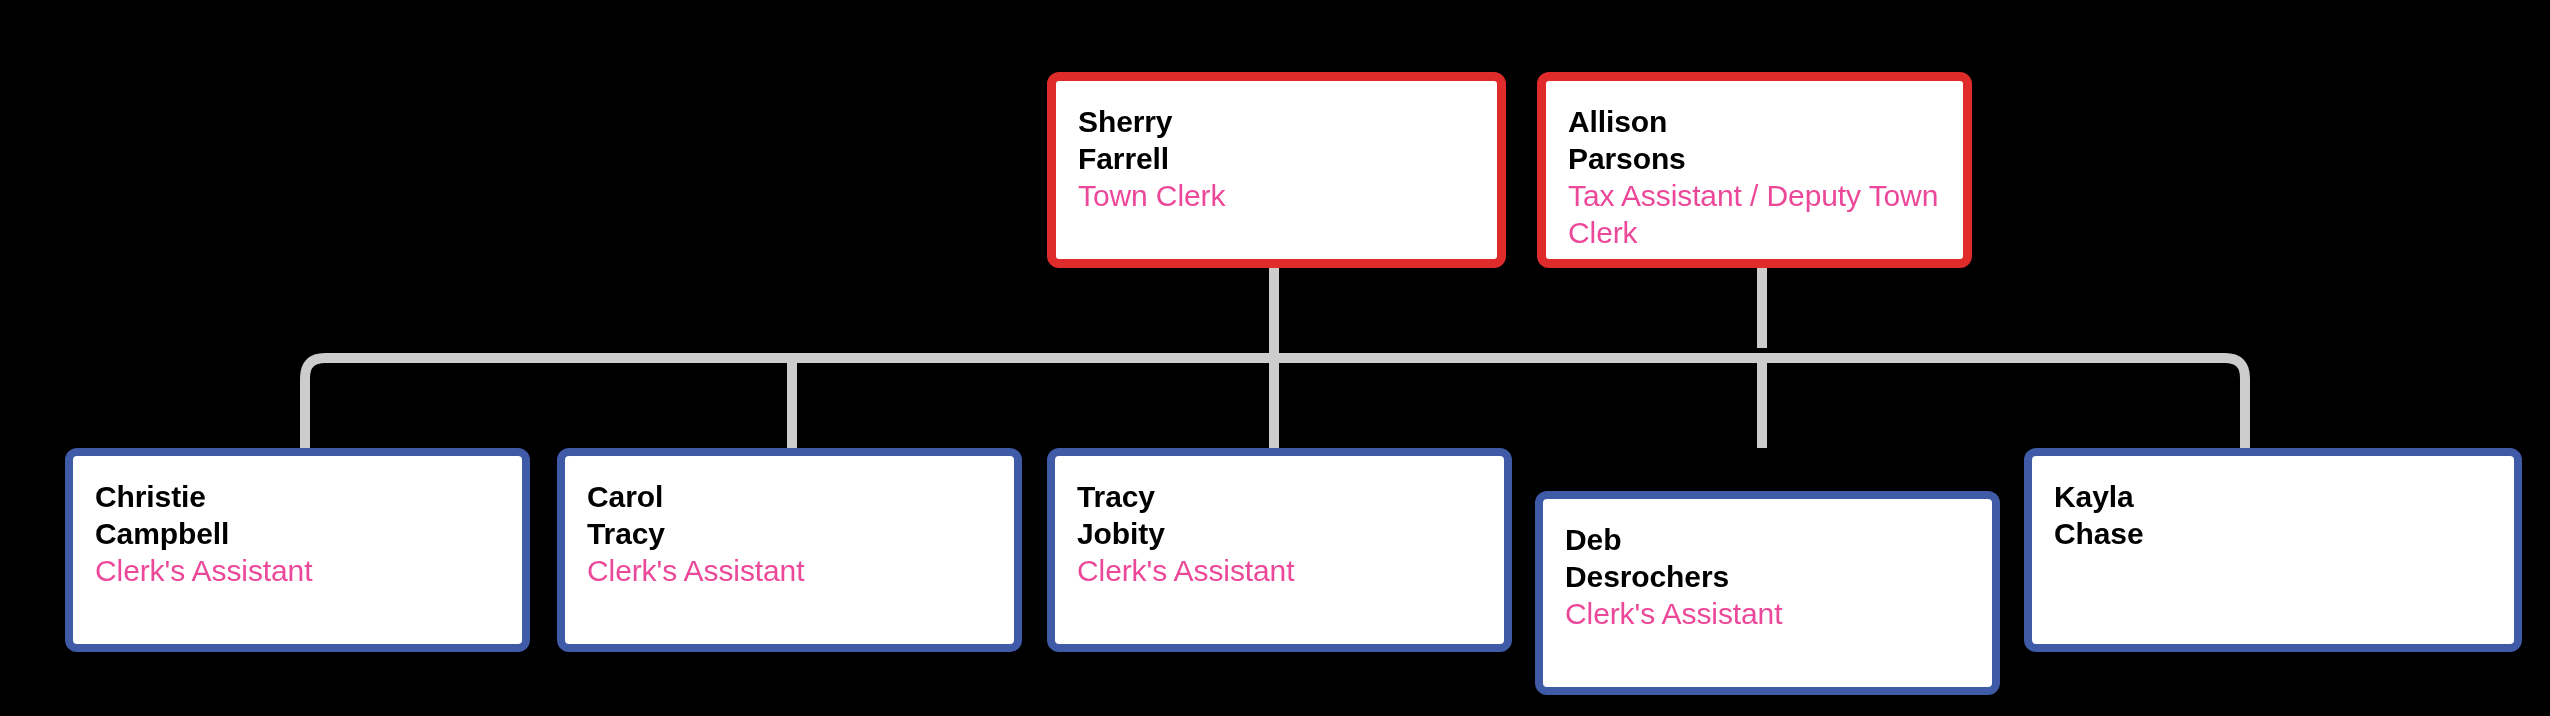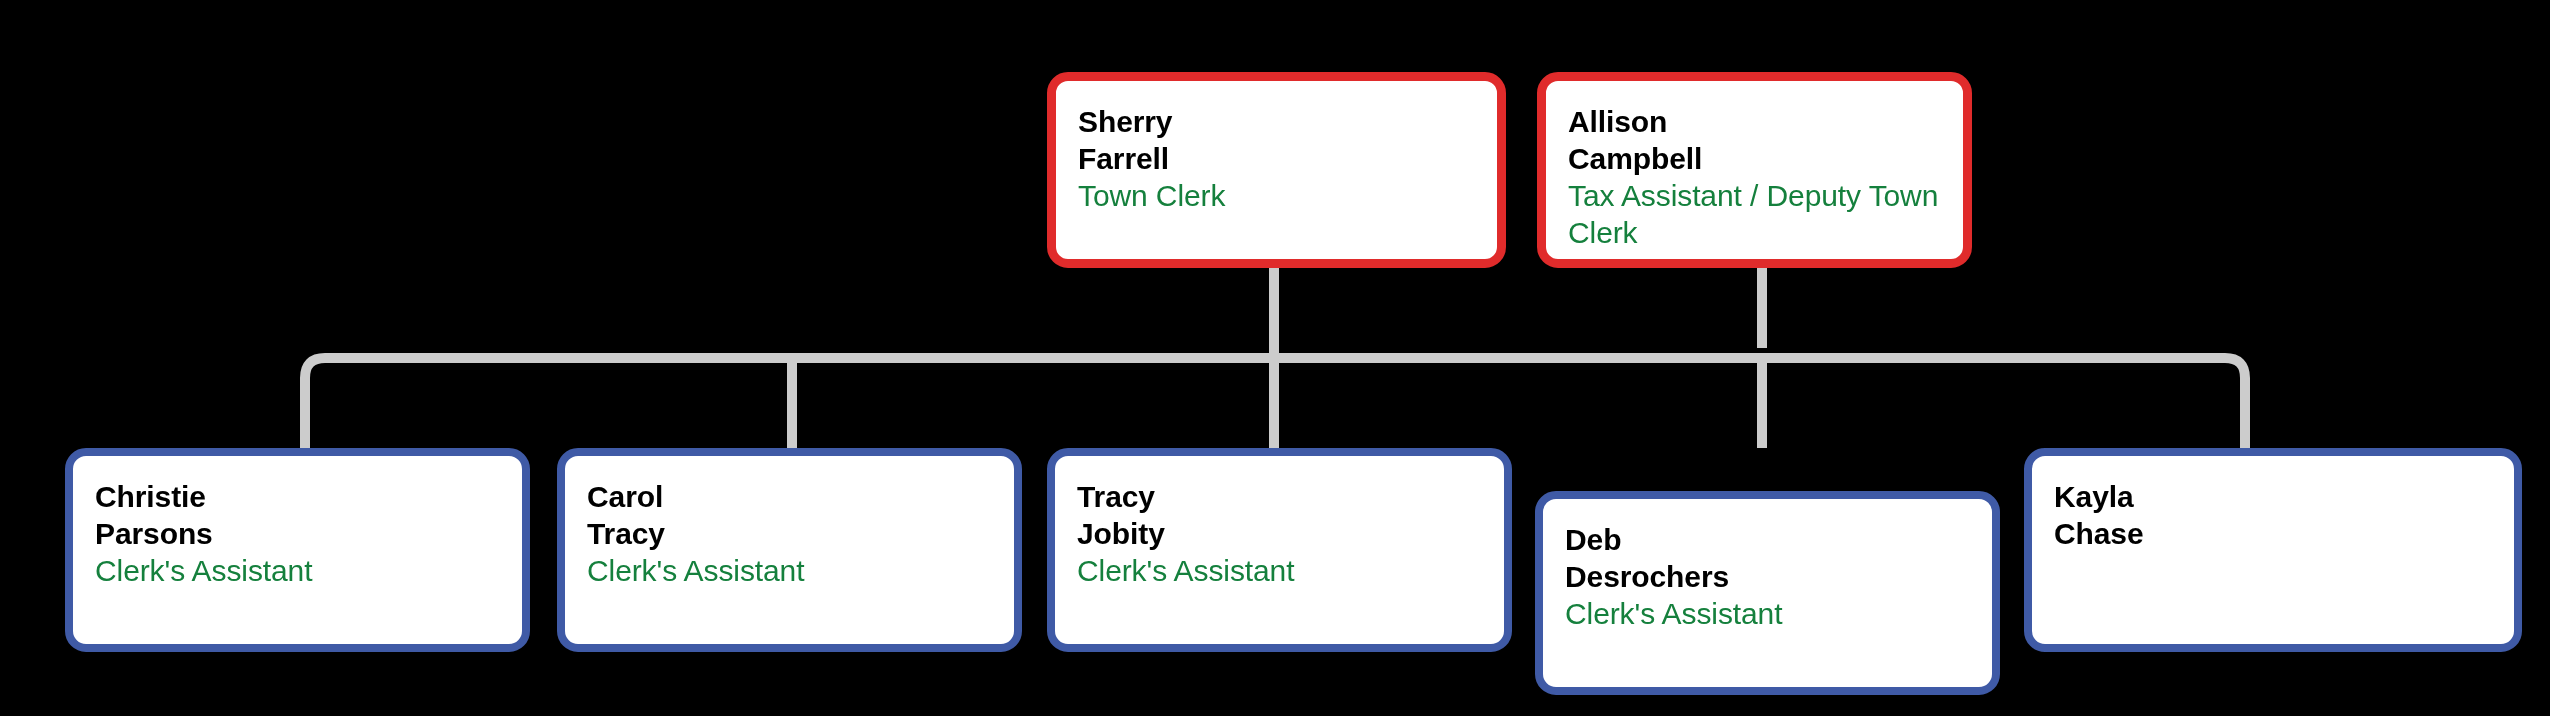--- a/index.html
+++ b/index.html
@@ -27,21 +27,21 @@
     height: 716px;
     z-index: 1;
   }
   
   .node-card {
     position: absolute;
     z-index: 2;
     box-sizing: border-box;
     background: #ffffff;
     border-style: solid;
-    border-radius: 21px;
+    border-radius: 12px;
     padding: 22px 20px 32px 22px;
     line-height: 1.235;
     overflow: hidden;
   }
   .node-card.executive {
     border-color: #e02b2b;
     border-width: 9px;
   }
   .node-card.staff {
     border-color: #3f5aa6;
@@ -50,21 +50,21 @@
   .node-name {
     font-size: 30px;
     font-weight: bold;
     color: #000000;
     white-space: pre-line;
     letter-spacing: -0.1px;
   }
   .node-title {
     font-size: 30px;
     font-weight: normal;
-    color: #15803d;
+    color: #ec4899;
     letter-spacing: -0.1px;
     margin-top: 0;
   }
 </style>
 </head>
 <body>
 
 <div id="chart-canvas">
 
   <svg id="connector-layer" viewBox="0 0 2550 716" width="2550" height="716" xmlns="http://www.w3.org/2000/svg">
@@ -83,27 +83,27 @@
   </svg>
 
   <div class="node-card executive" style="left:1047px; top:72px; width:459px; height:196px;">
     <div class="node-name">Sherry
 Farrell</div>
     <div class="node-title">Town Clerk</div>
   </div>
 
   <div class="node-card executive" style="left:1537px; top:72px; width:435px; height:196px;">
     <div class="node-name">Allison
-Campbell</div>
+Parsons</div>
     <div class="node-title">Tax Assistant / Deputy Town Clerk</div>
   </div>
 
   <div class="node-card staff" style="left:65px; top:448px; width:465px; height:204px;">
     <div class="node-name">Christie
-Parsons</div>
+Campbell</div>
     <div class="node-title">Clerk's Assistant</div>
   </div>
 
   <div class="node-card staff" style="left:557px; top:448px; width:465px; height:204px;">
     <div class="node-name">Carol
 Tracy</div>
     <div class="node-title">Clerk's Assistant</div>
   </div>
 
   <div class="node-card staff" style="left:1047px; top:448px; width:465px; height:204px;">

